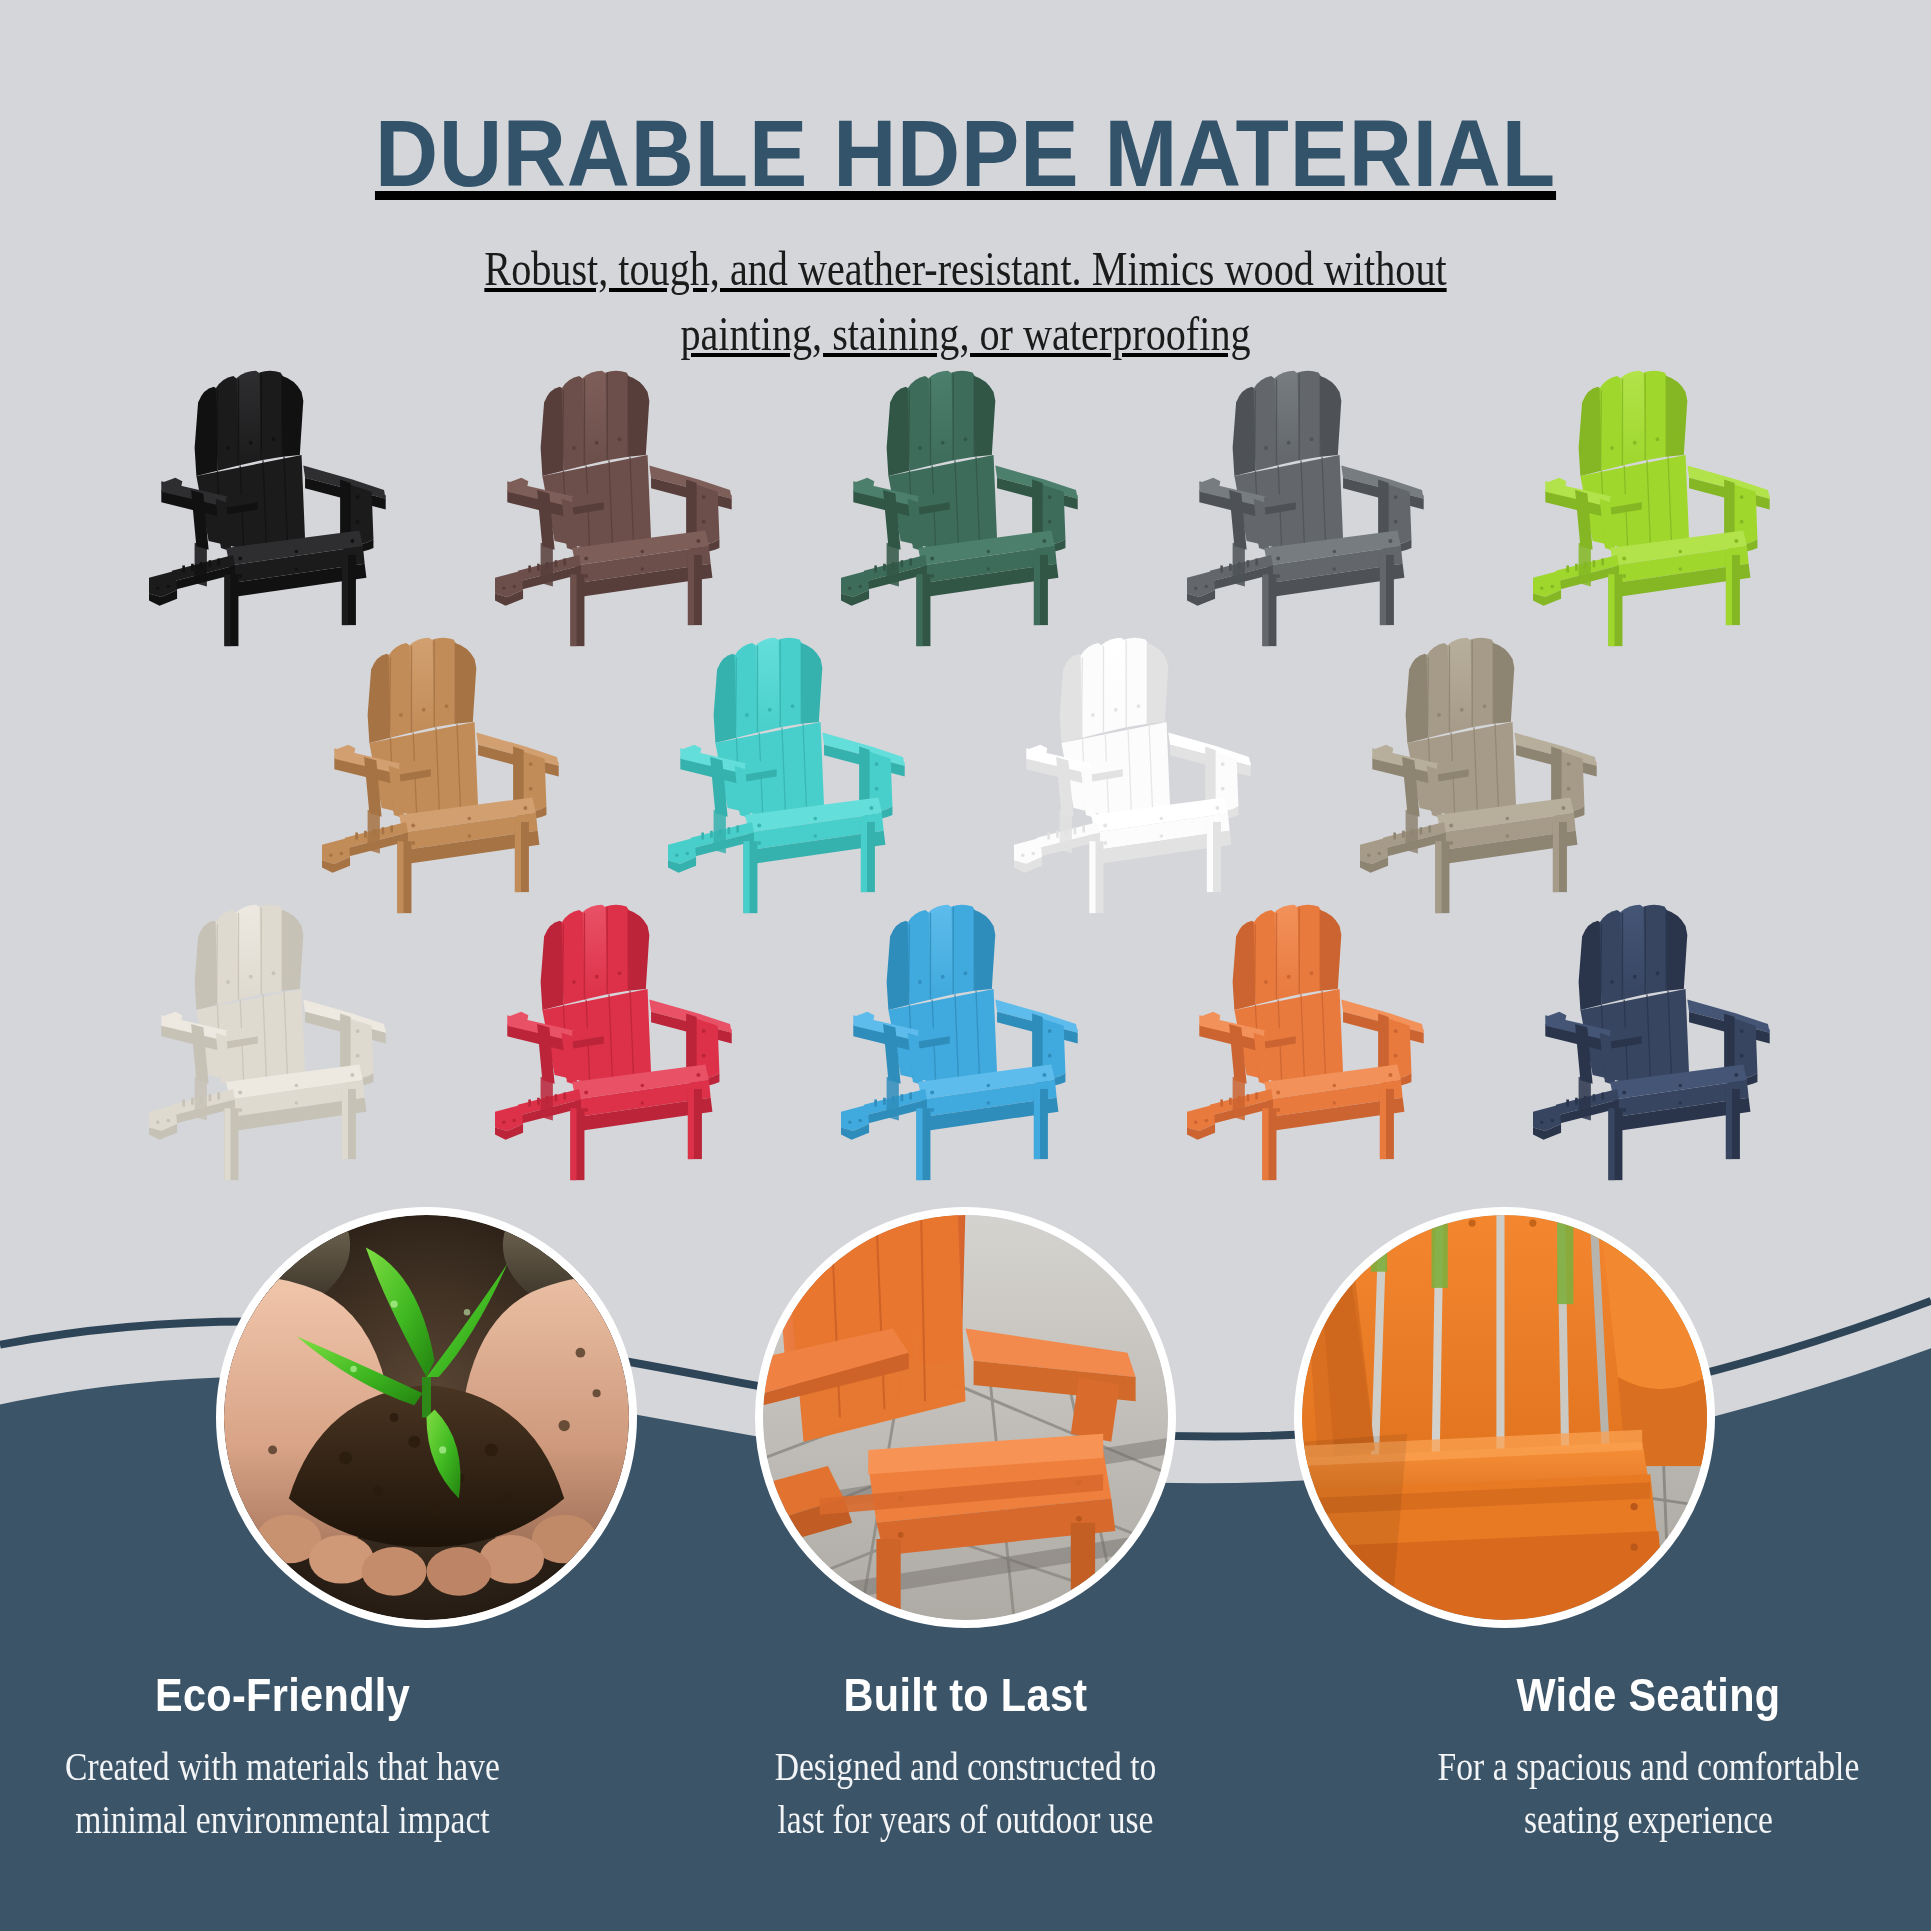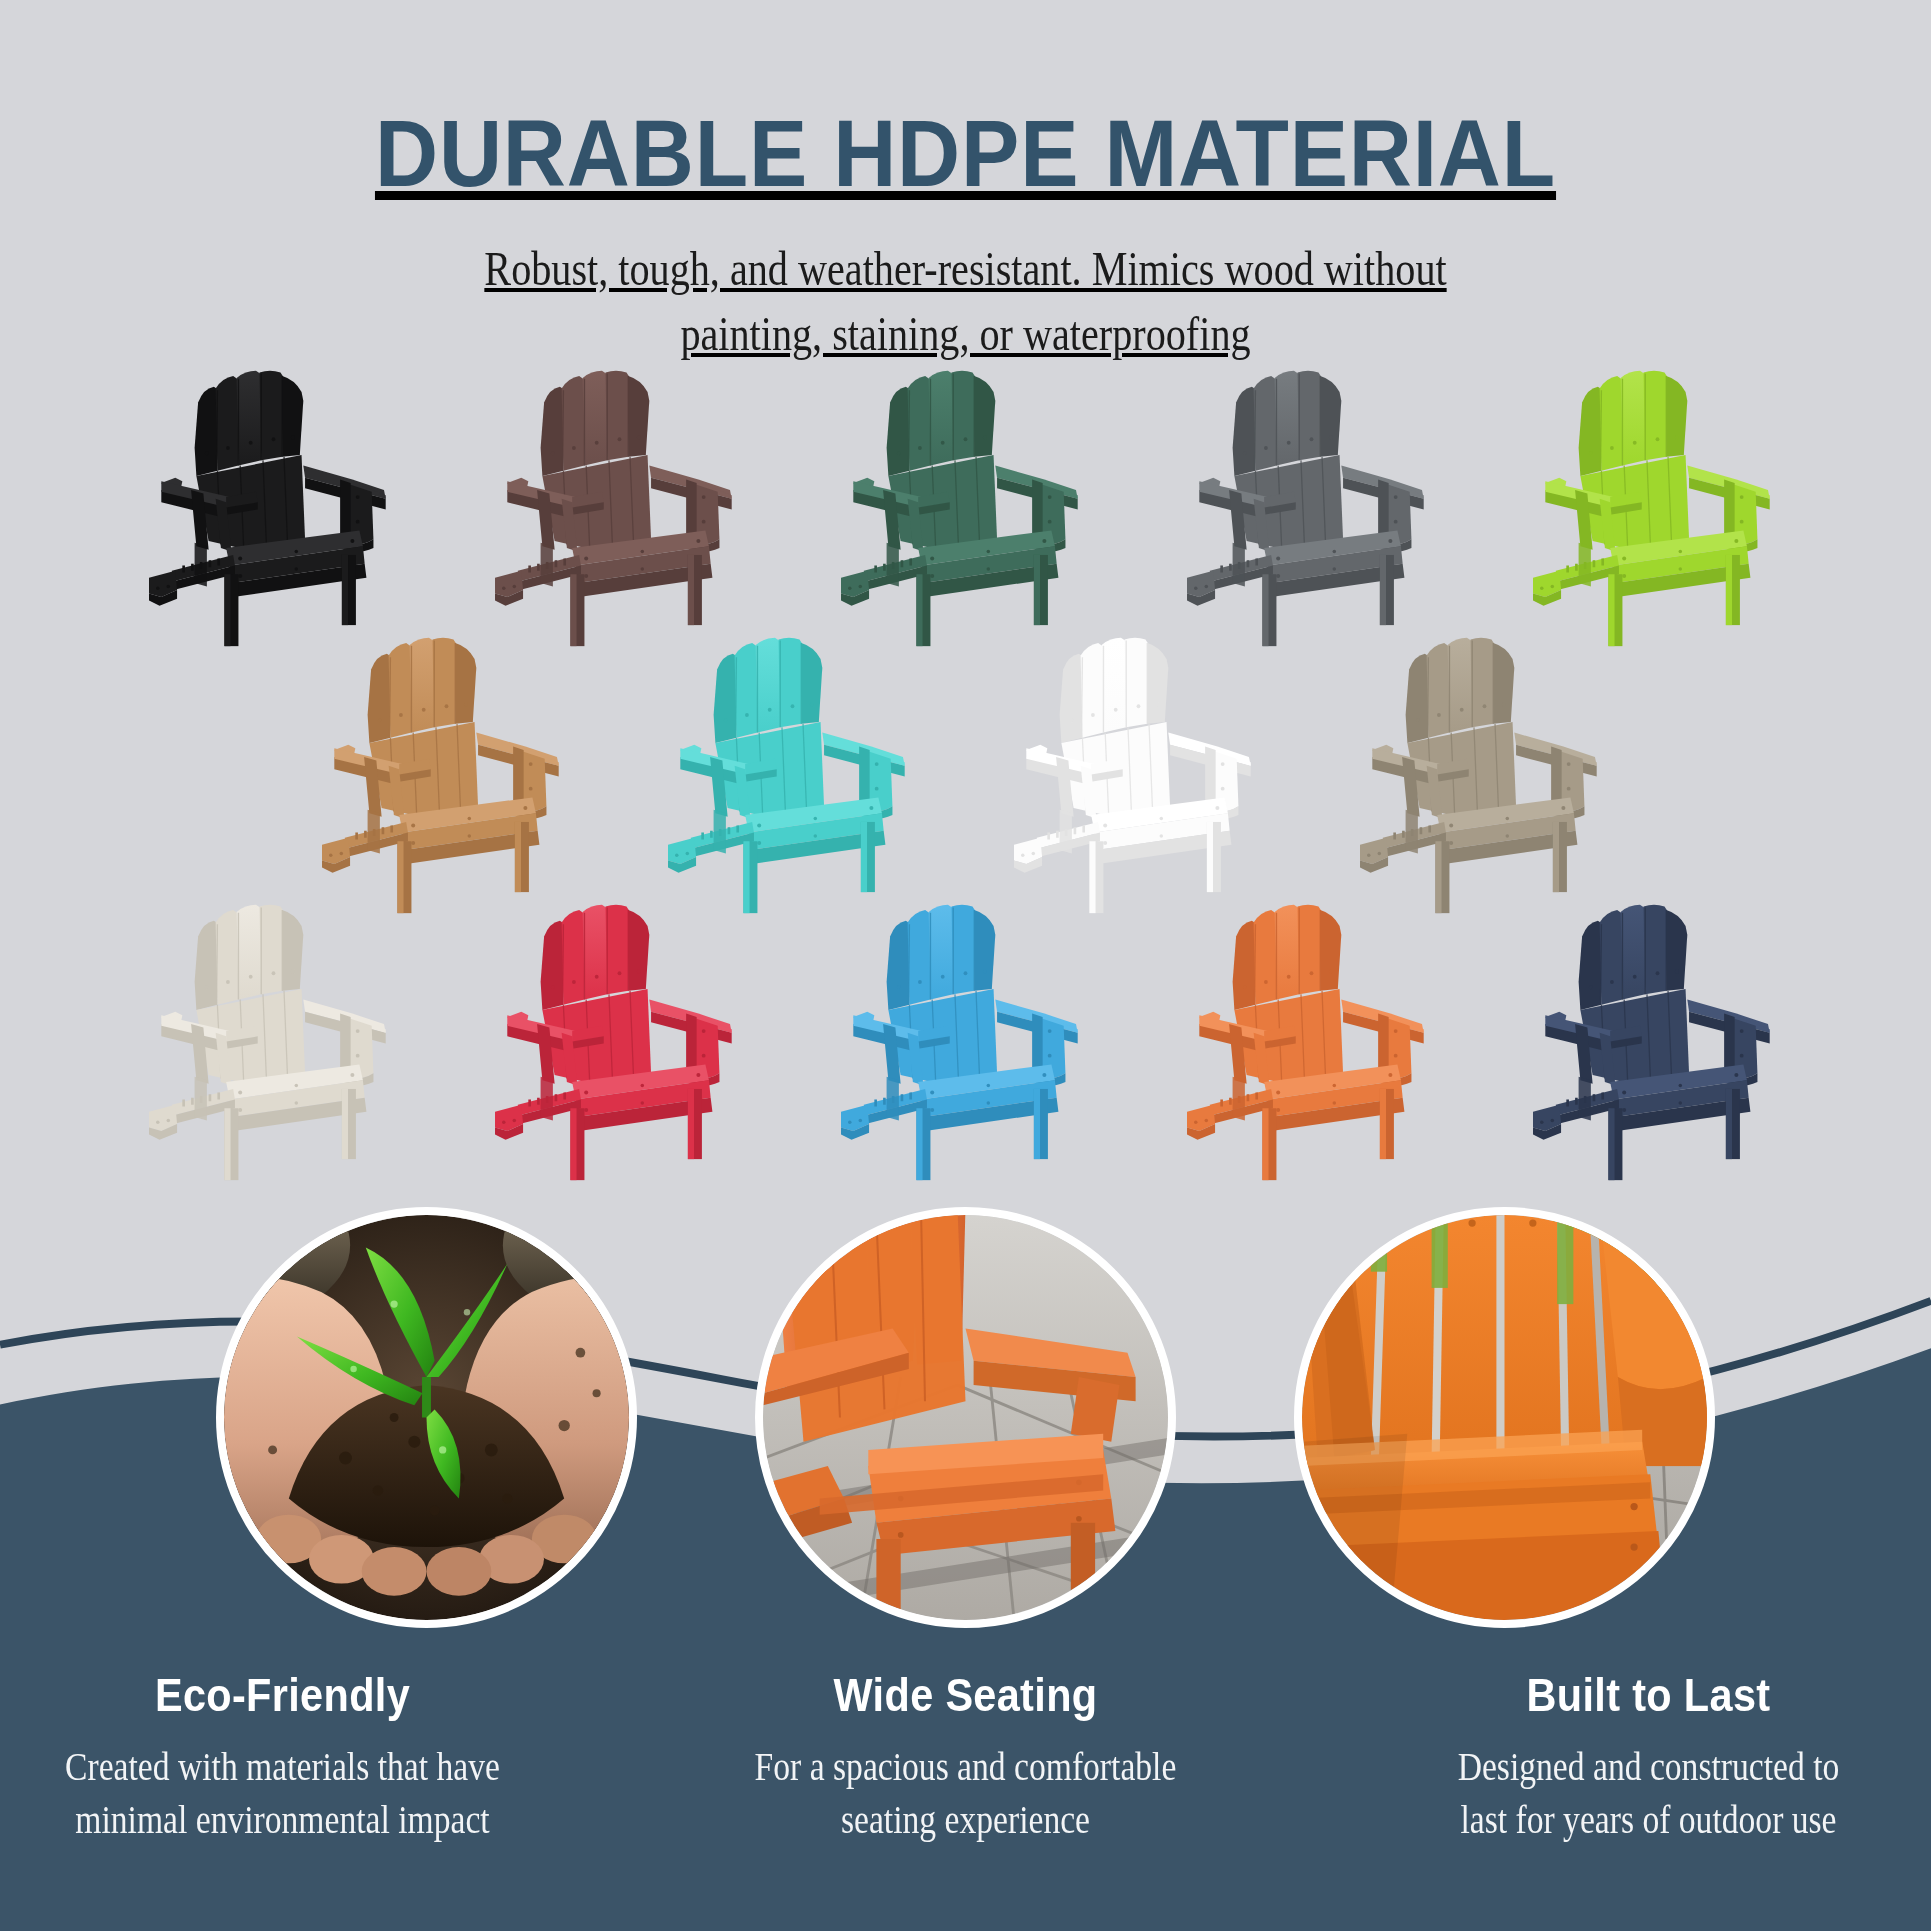--- a/index.html
+++ b/index.html
@@ -1907,23 +1907,23 @@
 
 </div>
 
 <div class="features">
   <div class="feature">
     <div class="feature-title">Eco-Friendly</div>
     <div class="feature-desc">Created with materials that have
 minimal environmental impact</div>
   </div>
   <div class="feature">
+    <div class="feature-title">Built to Last</div>
+    <div class="feature-desc">Designed and constructed to
+last for years of outdoor use</div>
+  </div>
+  <div class="feature">
     <div class="feature-title">Wide Seating</div>
     <div class="feature-desc">For a spacious and comfortable
 seating experience</div>
   </div>
-  <div class="feature">
-    <div class="feature-title">Built to Last</div>
-    <div class="feature-desc">Designed and constructed to
-last for years of outdoor use</div>
-  </div>
 </div>
 
 
 </body></html>

